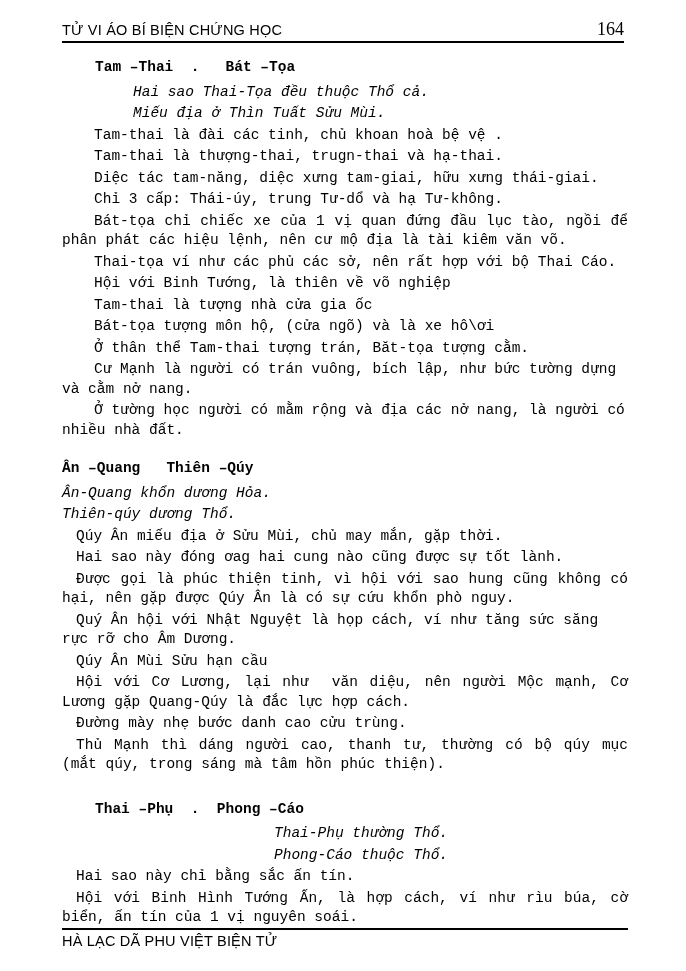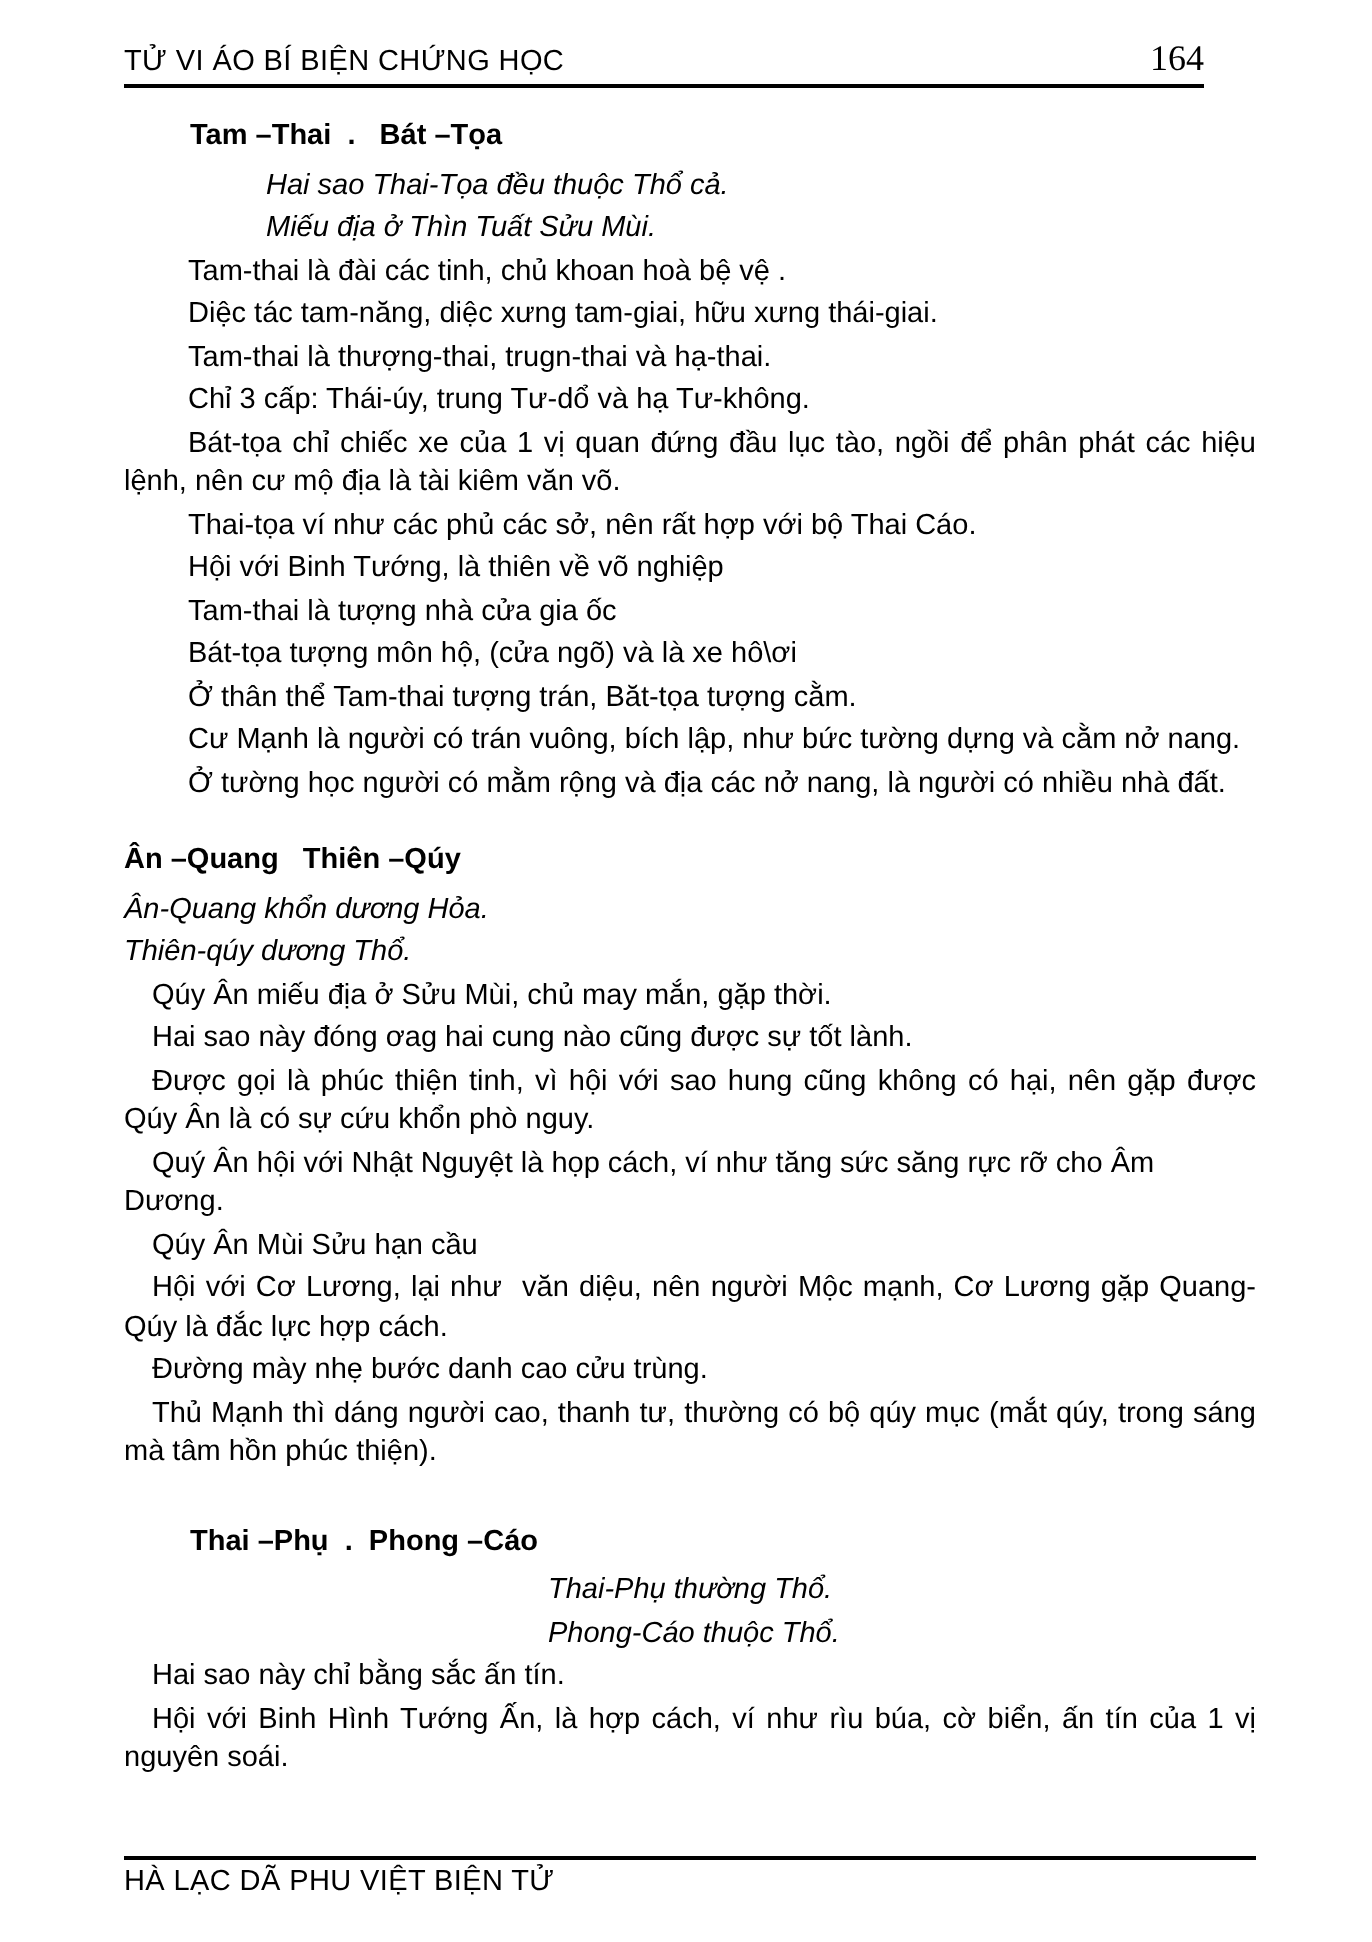--- a/index.html
+++ b/index.html
@@ -1,31 +1,31 @@
 <!DOCTYPE html>
 <html><head>
 <meta charset="utf-8">
 <style>
   html,body{margin:0;padding:0;}
   body{
     width:686px;height:971px;background:#ffffff;color:#000;
     font-family:"Liberation Sans",sans-serif;position:relative;overflow:hidden;
   }
   .page{position:absolute;inset:0;background:#fff;}
-  .hdr{padding:20px 84px 0 62px;}
+  .hdr{padding:20px 62px 0 62px;}
   .hdr-row{
     display:flex;justify-content:space-between;align-items:baseline;
     border-bottom:2px solid #000;padding-bottom:3px;
   }
   .hdr-title{font-size:14.5px;letter-spacing:.2px;}
   .hdr-num{font-family:"Liberation Serif",serif;font-size:18px;line-height:1;}
   main{
     padding:14px 58px 0 62px;font-size:14.5px;line-height:19.5px;
   }
-  .blk{white-space:pre-wrap;margin:0 0 2px 0;}
+  .blk{white-space:pre-wrap;margin:0 0 2px 0;font-family:Liberation Mono, monospace;}
   .heading{font-weight:bold;margin-bottom:5px;margin-top:1px;}
   .hi{margin-left:33px;}
   .italic{font-style:italic;}
   .sub1{margin-left:71px;}
   .sub2{margin-left:212px;}
   .p1{text-indent:32px;}
   .p2{text-indent:14px;}
   .justify{text-align:justify;}
   .spacer{margin:0;}
   footer{
@@ -42,22 +42,22 @@
       <span class="hdr-title">TỬ VI ÁO BÍ BIỆN CHỨNG HỌC</span>
       <span class="hdr-num">164</span>
     </div>
   </div>
 
   <main id="page-body">
       <div class="blk heading hi">Tam –Thai  .   Bát –Tọa</div>
       <div class="blk italic sub1">Hai sao Thai-Tọa đều thuộc Thổ cả.</div>
       <div class="blk italic sub1">Miếu địa ở Thìn Tuất Sửu Mùi.</div>
       <div class="blk p1">Tam-thai là đài các tinh, chủ khoan hoà bệ vệ .</div>
+      <div class="blk p1">Tam-thai là thượng-thai, trugn-thai và hạ-thai.</div>
       <div class="blk p1">Diệc tác tam-năng, diệc xưng tam-giai, hữu xưng thái-giai.</div>
-      <div class="blk p1">Tam-thai là thượng-thai, trugn-thai và hạ-thai.</div>
       <div class="blk p1">Chỉ 3 cấp: Thái-úy, trung Tư-dổ và hạ Tư-không.</div>
       <div class="blk p1 justify">Bát-tọa chỉ chiếc xe của 1 vị quan đứng đầu lục tào, ngồi để phân phát các hiệu lệnh, nên cư mộ địa là tài kiêm văn võ.</div>
       <div class="blk p1">Thai-tọa ví như các phủ các sở, nên rất hợp với bộ Thai Cáo.</div>
       <div class="blk p1">Hội với Binh Tướng, là thiên về võ nghiệp</div>
       <div class="blk p1">Tam-thai là tượng nhà cửa gia ốc</div>
       <div class="blk p1">Bát-tọa tượng môn hộ, (cửa ngõ) và là xe hô\ơi</div>
       <div class="blk p1">Ở thân thể Tam-thai tượng trán, Băt-tọa tượng cằm.</div>
       <div class="blk p1">Cư Mạnh là người có trán vuông, bích lập, như bức tường dựng và cằm nở nang.</div>
       <div class="blk p1">Ở tường học người có mằm rộng và địa các nở nang, là người có nhiều nhà đất.</div>
       <div class="spacer" style="height: 16px;"></div>

